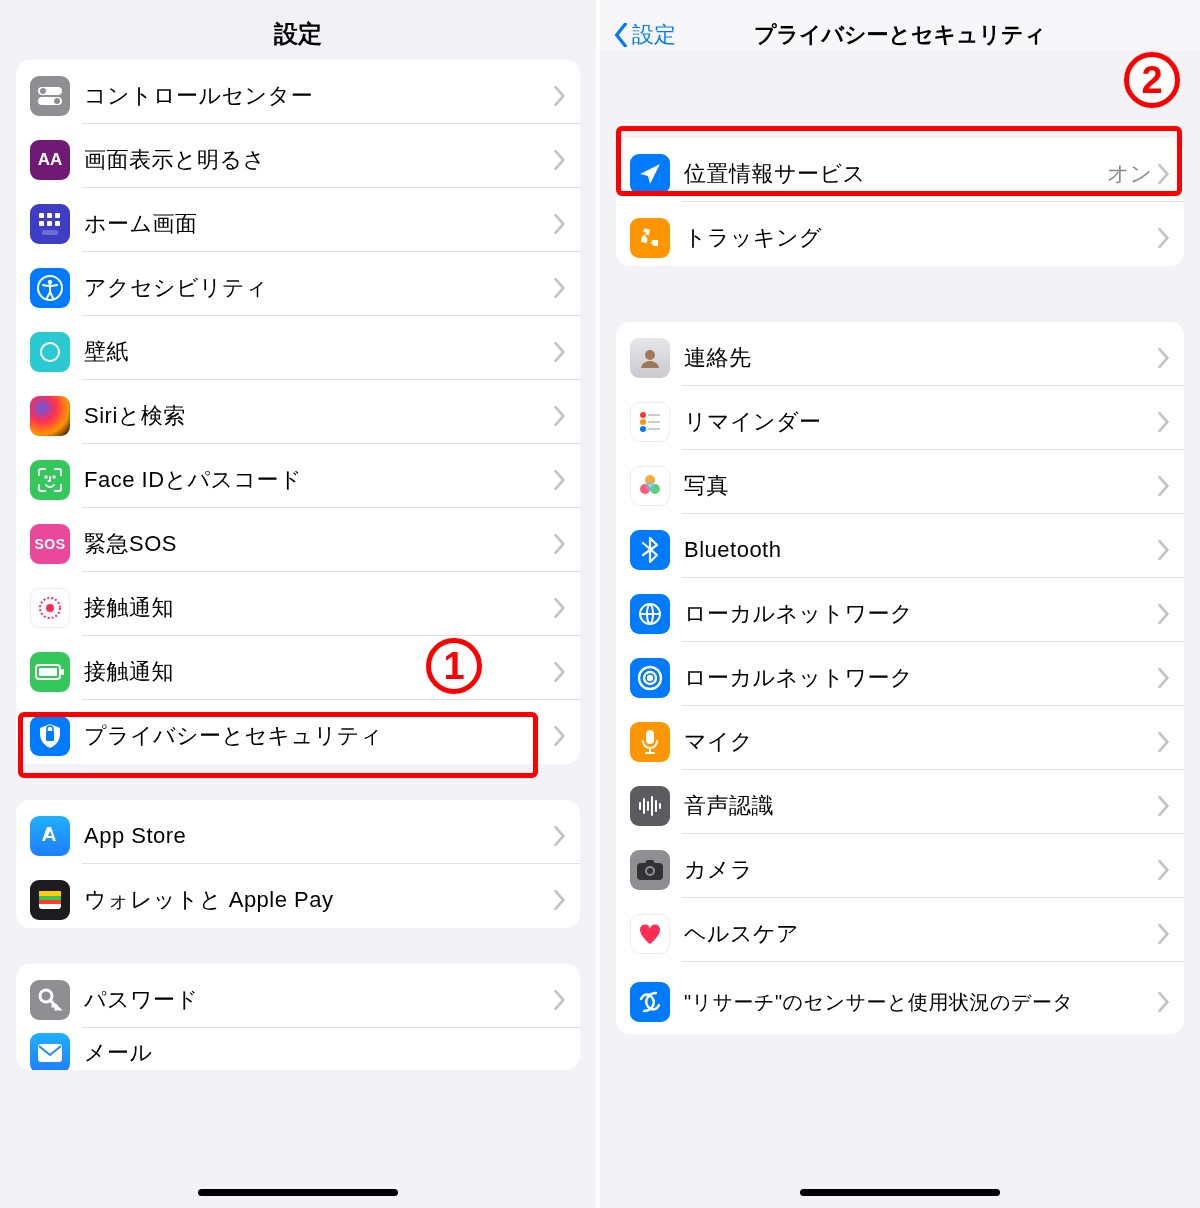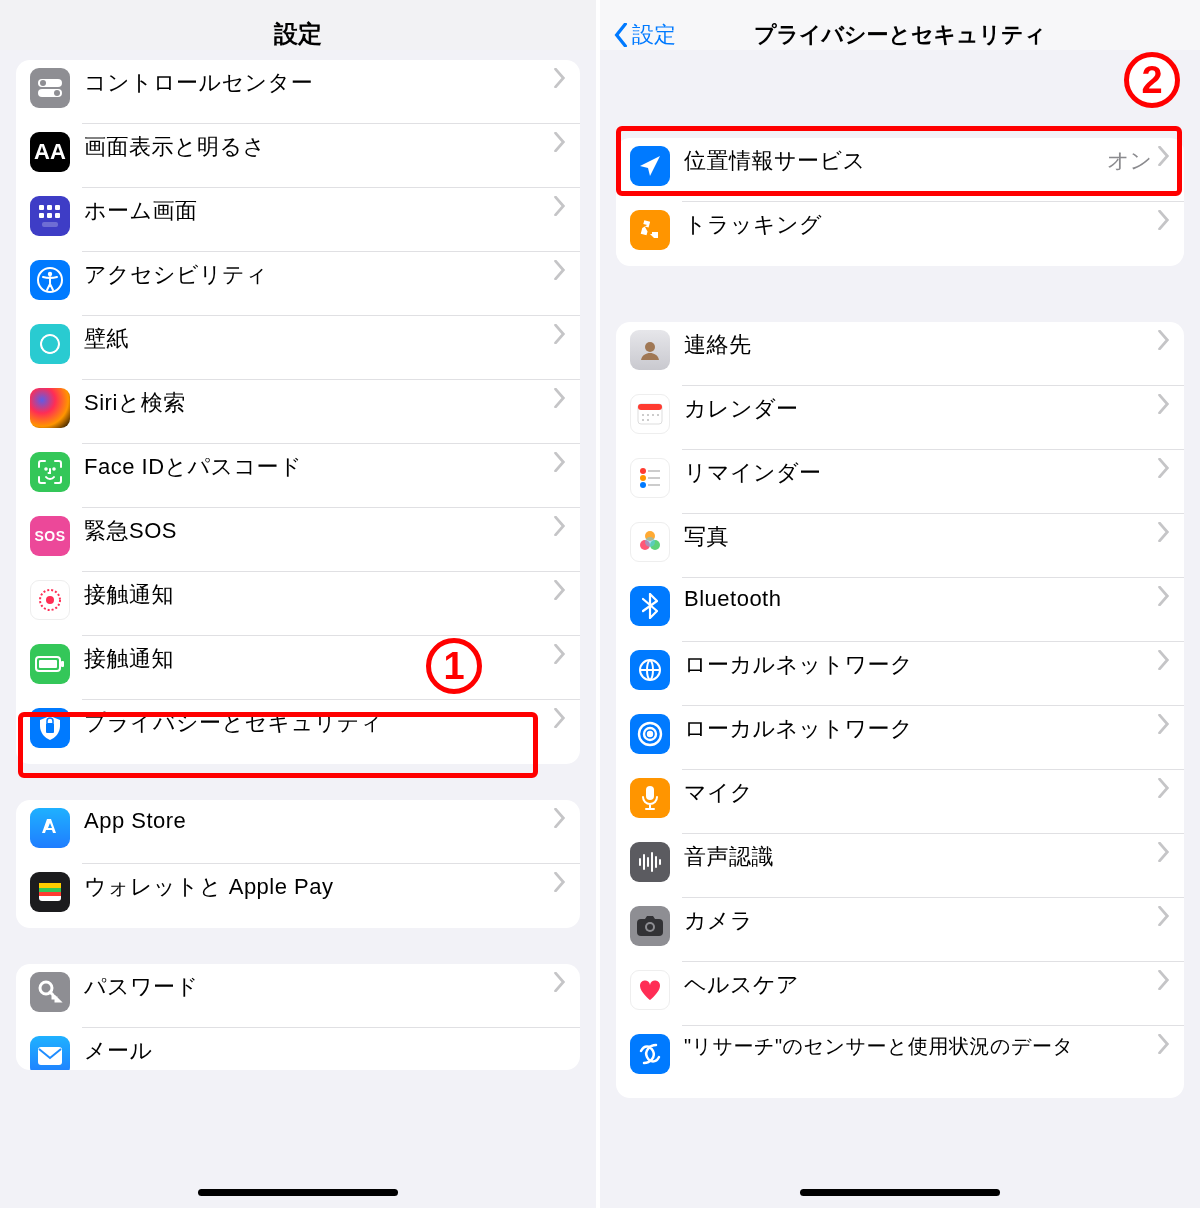--- a/index.html
+++ b/index.html
@@ -43,21 +43,21 @@
     padding: 10px 16px 0 16px;
   }
   .group {
     background: #fff;
     border-radius: 14px;
     overflow: hidden;
     margin-bottom: 36px;
   }
   .row {
     display: flex;
-    align-items: flex-start;
+    align-items: center;
     min-height: 64px;
     padding: 8px 14px 0 14px;
     position: relative;
   }
   .row:not(:last-child)::after {
     content: "";
     position: absolute;
     left: 66px; right: 0; bottom: 0;
     height: 1px;
     background: #e0e0e3;
@@ -140,21 +140,21 @@
               <circle cx="20" cy="15" r="3" fill="#8e8e93"></circle>
             </svg>
         </div>
         <span class="label">コントロールセンター</span>
         <svg class="chev" width="12" height="20" viewBox="0 0 10 18">
             <path d="M1 1l7 8-7 8" stroke="currentColor" stroke-width="2.5" fill="none" stroke-linecap="round"></path>
           </svg>
       </div>
 
       <div class="row">
-        <div class="icon-wrap" style="background:#000000;font-size:22px">AA</div>
+        <div class="icon-wrap" style="background:#701a75;font-size:17px">AA</div>
         <span class="label">画面表示と明るさ</span>
         <svg class="chev" width="12" height="20" viewBox="0 0 10 18">
             <path d="M1 1l7 8-7 8" stroke="currentColor" stroke-width="2.5" fill="none" stroke-linecap="round"></path>
           </svg>
       </div>
 
       <div class="row">
         <div class="icon-wrap" style="background:#3e3dc6">
           <svg width="26" height="26" viewBox="0 0 26 26">
               <g fill="#fff">
@@ -383,40 +383,20 @@
               <path d="M3 22c1-5 5-7 9-7s8 2 9 7z" fill="#a07855"></path>
             </svg>
         </div>
         <span class="label">連絡先</span>
         <svg class="chev" width="12" height="20" viewBox="0 0 10 18">
             <path d="M1 1l7 8-7 8" stroke="currentColor" stroke-width="2.5" fill="none" stroke-linecap="round"></path>
           </svg>
       </div>
       <div class="row">
         <div class="icon-wrap" style="background:#fff;border:1px solid #eee">
-          <svg width="28" height="28" viewBox="0 0 28 28">
-              <rect x="2" y="4" width="24" height="20" rx="3" fill="#fff" stroke="#ddd"></rect>
-              <rect x="2" y="4" width="24" height="6" rx="3" fill="#ff3b30"></rect>
-              <g fill="#bbb">
-                <circle cx="7" cy="15" r="1"></circle>
-                <circle cx="12" cy="15" r="1"></circle>
-                <circle cx="17" cy="15" r="1"></circle>
-                <circle cx="22" cy="15" r="1"></circle>
-                <circle cx="7" cy="20" r="1"></circle>
-                <circle cx="12" cy="20" r="1"></circle>
-              </g>
-            </svg>
-        </div>
-        <span class="label">カレンダー</span>
-        <svg class="chev" width="12" height="20" viewBox="0 0 10 18">
-            <path d="M1 1l7 8-7 8" stroke="currentColor" stroke-width="2.5" fill="none" stroke-linecap="round"></path>
-          </svg>
-      </div>
-      <div class="row">
-        <div class="icon-wrap" style="background:#fff;border:1px solid #eee">
           <svg width="26" height="26" viewBox="0 0 26 26">
               <circle cx="6" cy="6" r="3" fill="#ff3b30"></circle>
               <rect x="11" y="5" width="12" height="2" fill="#ccc"></rect>
               <circle cx="6" cy="13" r="3" fill="#ff9500"></circle>
               <rect x="11" y="12" width="12" height="2" fill="#ccc"></rect>
               <circle cx="6" cy="20" r="3" fill="#007aff"></circle>
               <rect x="11" y="19" width="12" height="2" fill="#ccc"></rect>
             </svg>
         </div>
         <span class="label">リマインダー</span>

